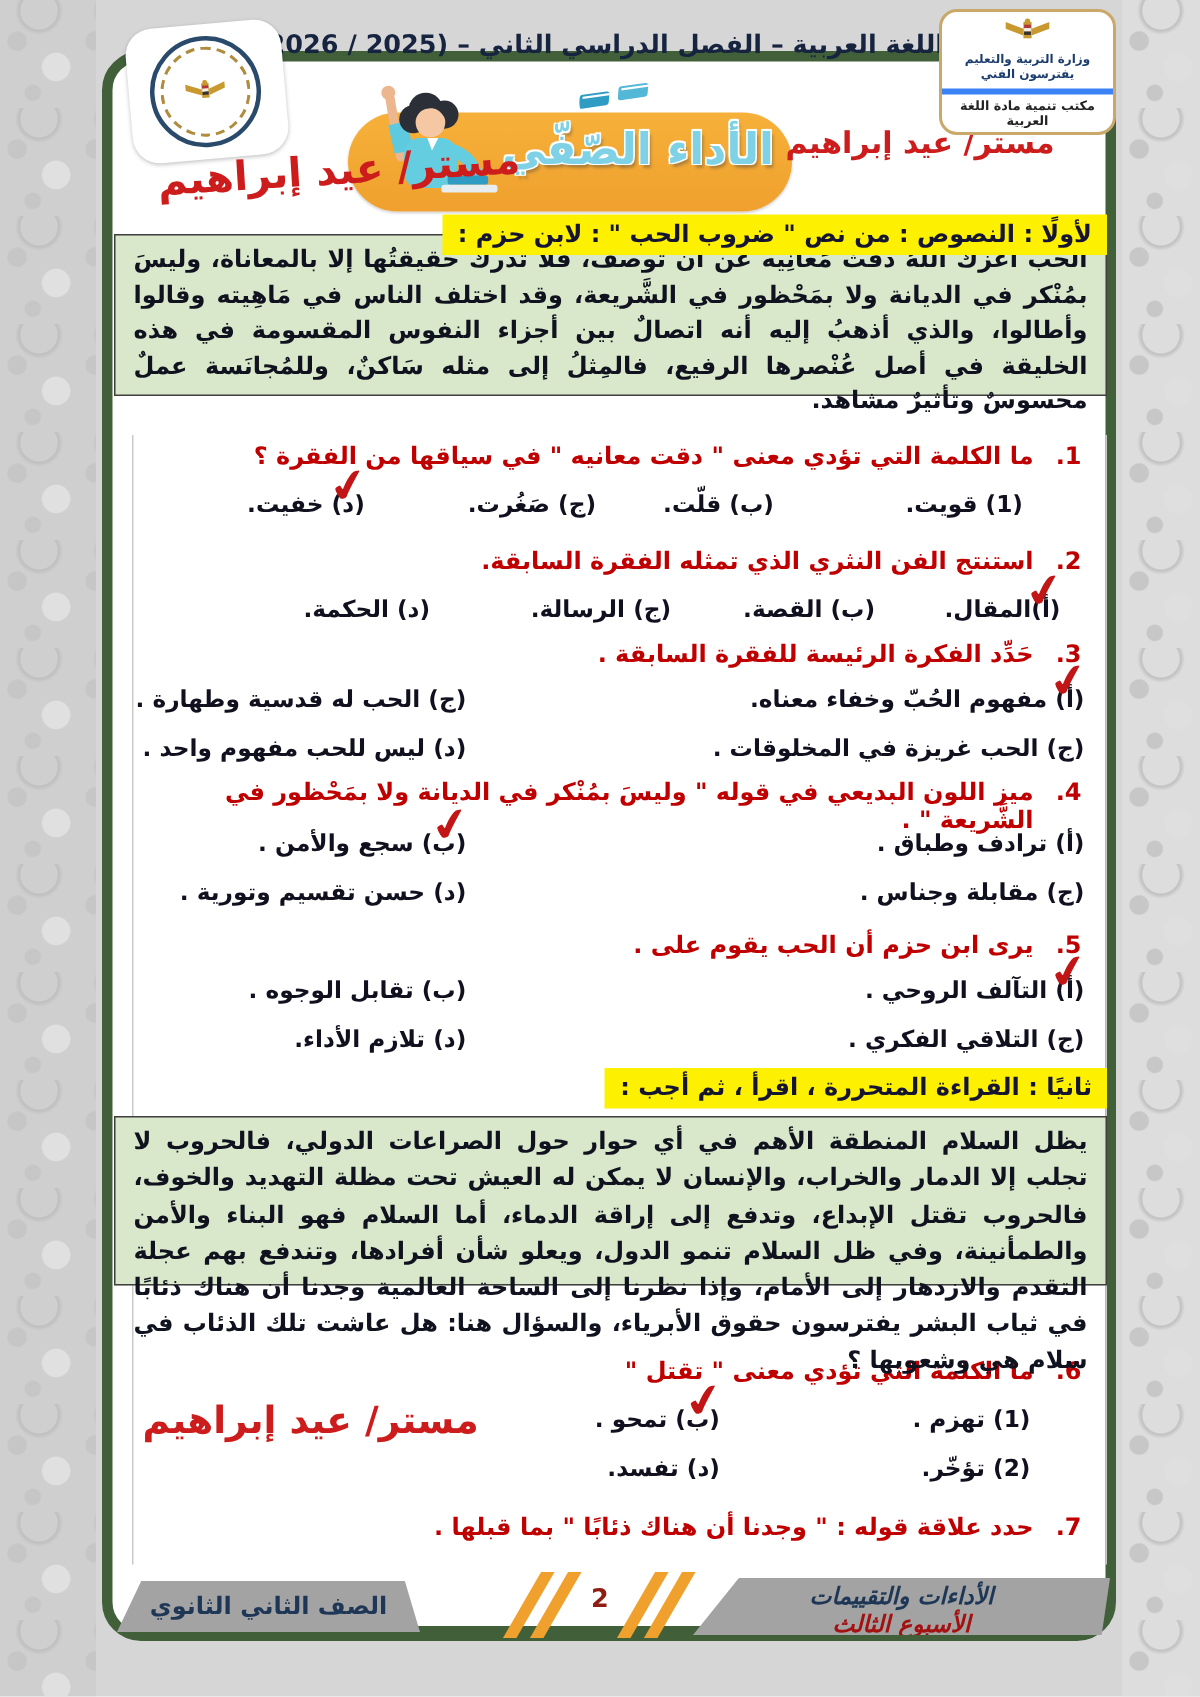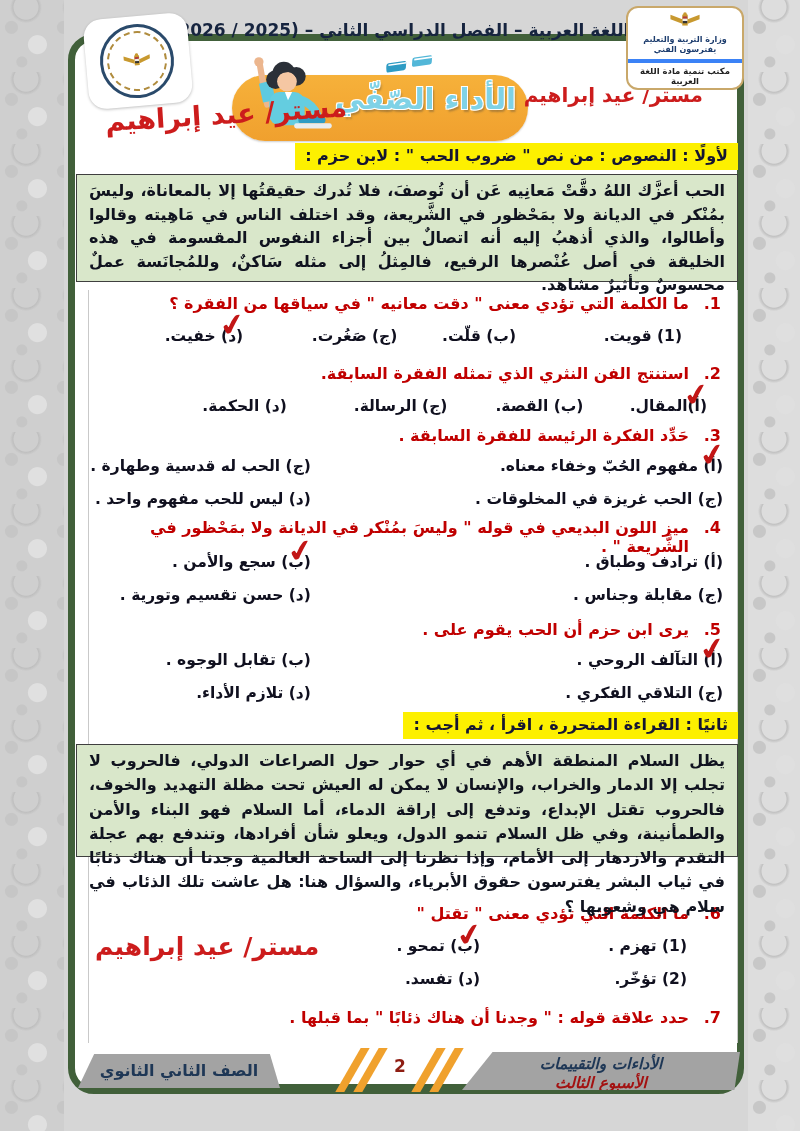--- a/index.html
+++ b/index.html
@@ -32,21 +32,21 @@
   .girl{position:absolute;left:236px;top:50px;z-index:4;}
   .teacherTop{position:absolute;left:528px;top:83px;width:175px;font-size:20px;font-weight:800;color:#cc1c1c;z-index:5;white-space:nowrap;}
   .teacherSide{position:absolute;left:62px;top:100px;width:285px;font-size:27px;font-weight:800;color:#cc1c1c;z-index:9;transform:rotate(-3.5deg);white-space:nowrap;}
   .teacherMid{position:absolute;left:95px;top:932px;font-size:25px;font-weight:800;color:#cc1c1c;z-index:5;white-space:nowrap;}
   
   .yhead{position:absolute;right:62px;background:#fdf000;color:#151532;font-size:16px;font-weight:800;padding:3px 10px 5px;white-space:nowrap;z-index:5;}
   .yhead.h1{top:131px;margin-top:12px;}
   .yhead.h2{top:712px;}
   
   .passage{position:absolute;left:76px;width:662px;background:#d9e7ca;border:1px solid #3f3f3f;box-sizing:border-box;padding:4px 12px;font-size:16px;font-weight:bold;color:#10131f;text-align:justify;z-index:2;}
-  .p1{top:174px;height:108px;line-height:23.5px;}
+  .p1{top:156px;height:108px;line-height:23.5px;}
   .p2{top:744px;height:113px;line-height:24.3px;}
   
   .qbox{position:absolute;left:88px;top:290px;width:650px;height:753px;border-left:1px solid #c9c9c9;border-right:1px solid #c9c9c9;box-sizing:border-box;z-index:2;}
   .stem{position:absolute;right:0;width:100%;padding-right:16px;box-sizing:border-box;display:flex;gap:10px;font-size:16px;font-weight:800;color:#c00000;}
   .qnum{min-width:22px;}
   .opts{position:absolute;right:0;width:100%;display:grid;box-sizing:border-box;font-size:15.5px;font-weight:800;color:#10101f;row-gap:9px;}
   .row4a{grid-template-columns:28% 20% 26% 26%;padding-right:55px;width:100%;}
   .row4b{grid-template-columns:20% 22% 26% 32%;padding-right:30px;width:100%;}
   .grid2{grid-template-columns:65% 35%;padding-right:14px;}
   .opts6{width:460px;margin-right:50px;grid-template-columns:45% 55%;right:auto;}

